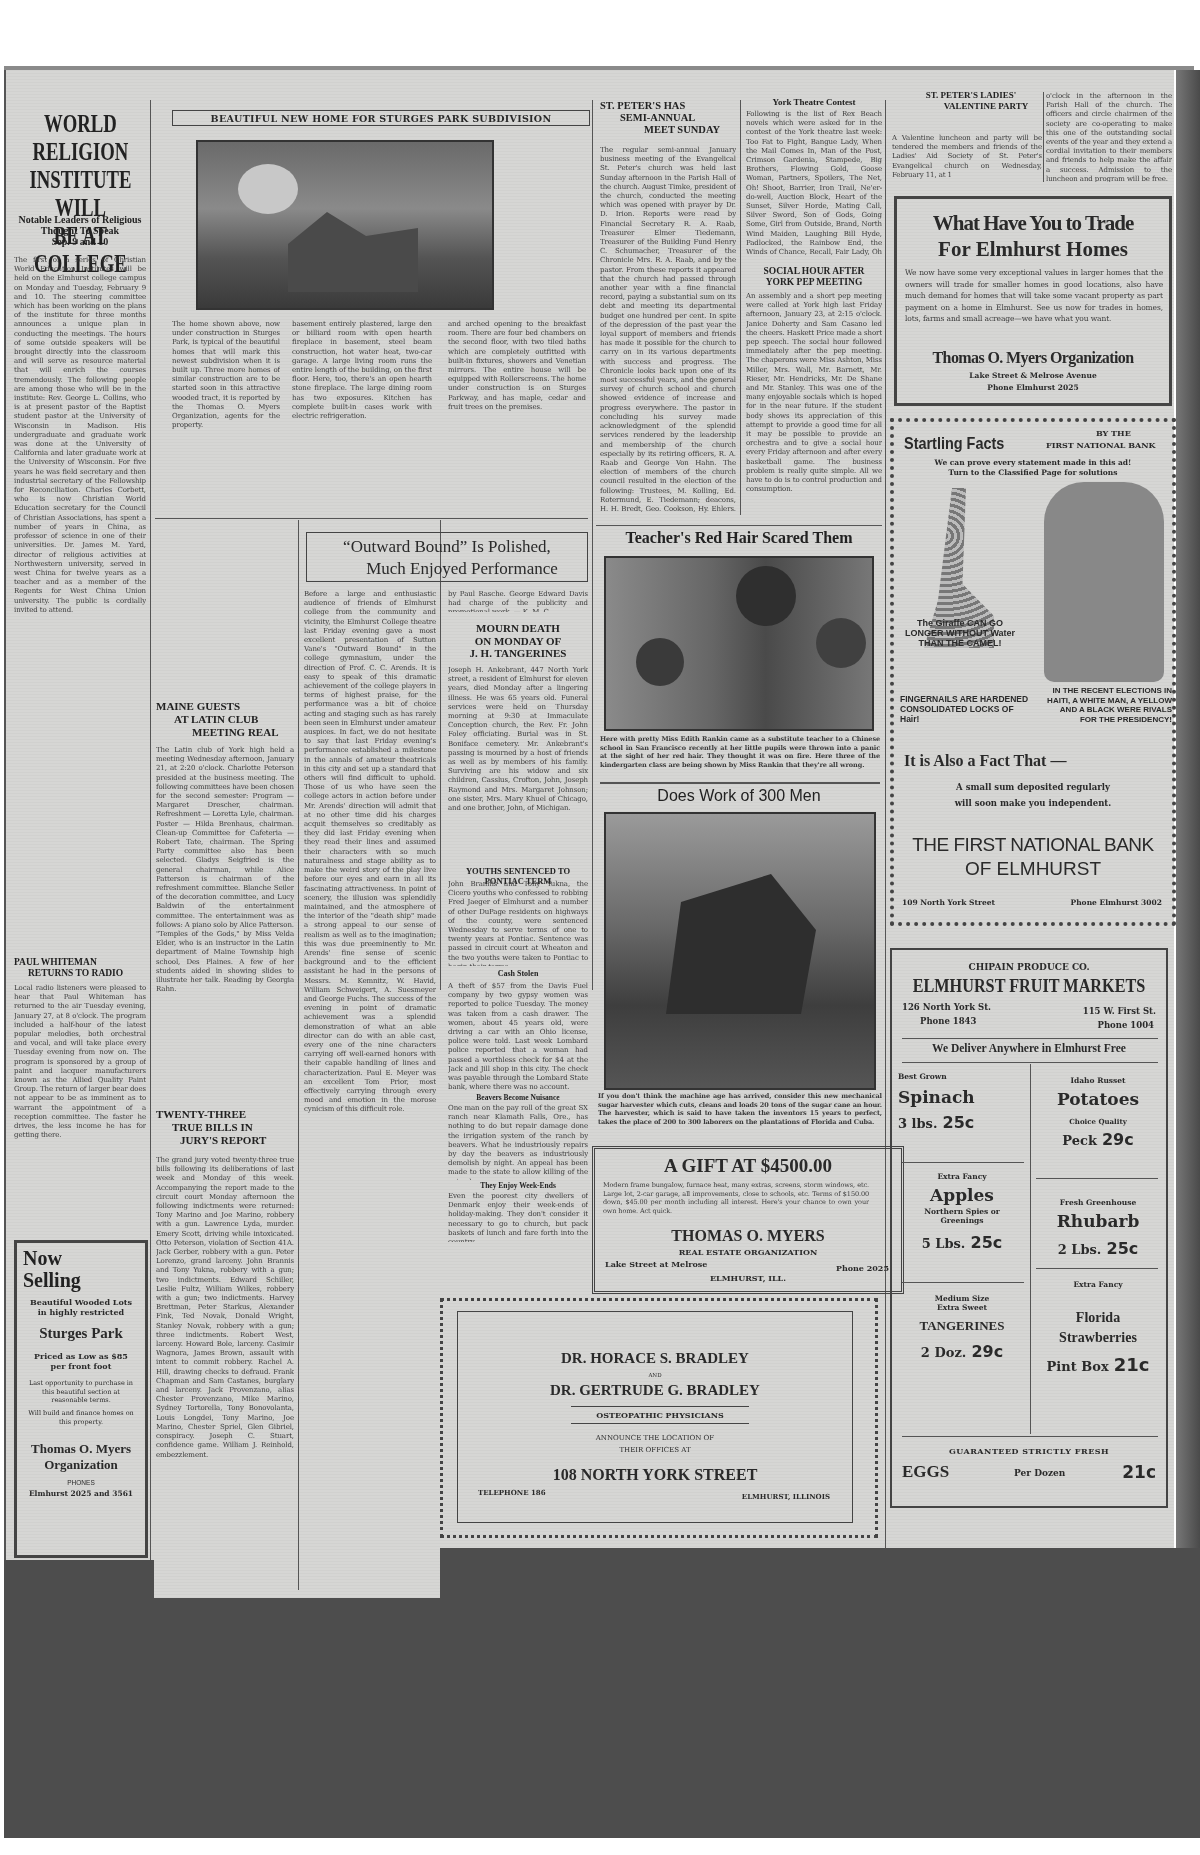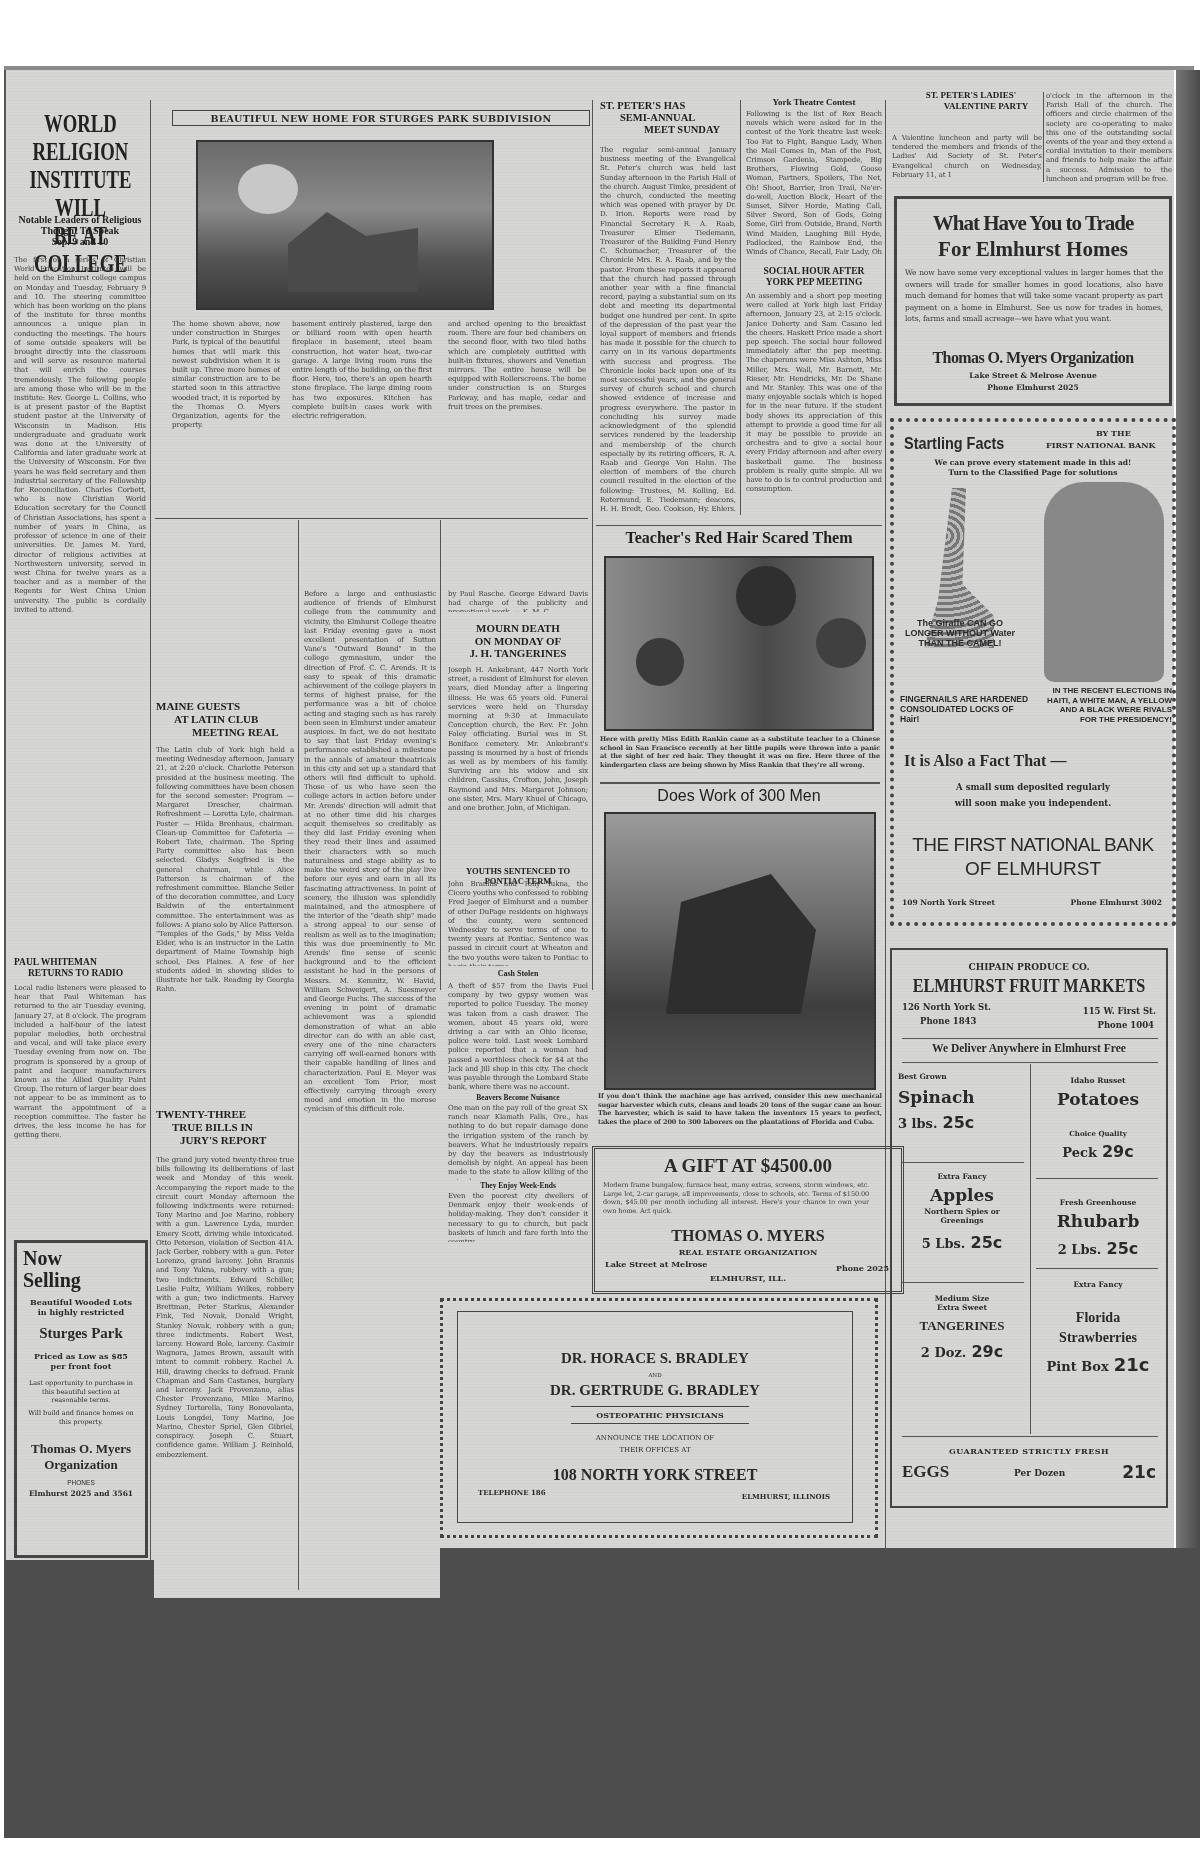--- a/index.html
+++ b/index.html
@@ -98,20 +98,24 @@
   </div>
   <div class="txt" style="left:156px;top:746px;width:138px;height:350px">The Latin club of York high held a meeting Wednesday afternoon, January 21, at 2:20 o'clock. Charlotte Peterson presided at the business meeting. The following committees have been chosen for the second semester: Program — Margaret Drescher, chairman. Refreshment — Loretta Lyle, chairman. Poster — Hilda Brenhaus, chairman. Clean-up Committee for Cafeteria — Robert Tate, chairman. The Spring Party committee also has been selected. Gladys Seigfried is the general chairman, while Alice Patterson is chairman of the refreshment committee. Blanche Seiler of the decoration committee, and Lucy Baldwin of the entertainment committee. The entertainment was as follows: A piano solo by Alice Patterson. "Temples of the Gods," by Miss Velda Elder, who is an instructor in the Latin department of Maine Township high school, Des Plaines. A few of her students aided in showing slides to illustrate her talk. Reading by Georgia Rahn.</div>
 
   <div class="head" style="left:156px;top:1108px;width:140px;font-size:11px;line-height:13px;text-align:left">
     <div>TWENTY-THREE</div>
     <div style="padding-left:16px">TRUE BILLS IN</div>
     <div style="padding-left:24px">JURY'S REPORT</div>
   </div>
   <div class="txt" style="left:156px;top:1156px;width:138px;height:440px">The grand jury voted twenty-three true bills following its deliberations of last week and Monday of this week. Accompanying the report made to the circuit court Monday afternoon the following indictments were returned: Tony Marino and Joe Marino, robbery with a gun. Lawrence Lyda, murder. Emery Scott, driving while intoxicated. Otto Peterson, violation of Section 41A. Jack Gerber, robbery with a gun. Peter Lorenzo, grand larceny. John Brannis and Tony Yukna, robbery with a gun; two indictments. Edward Schiller, Leslie Fultz, William Wilkes, robbery with a gun; two indictments. Harvey Brettman, Peter Starkus, Alexander Fink, Ted Novak, Donald Wright, Stanley Novak, robbery with a gun; three indictments. Robert West, larceny. Howard Bole, larceny. Casimir Wagnora, James Brown, assault with intent to commit robbery. Rachel A. Hill, drawing checks to defraud. Frank Chapman and Sam Castanes, burglary and larceny. Jack Provenzano, alias Chester Provenzano, Mike Marino, Sydney Tortorella, Tony Bonovolanta, Louis Longdei, Tony Marino, Joe Marino, Chester Spriel, Glen Gibriel, conspiracy. Joseph C. Stuart, confidence game. William J. Reinhold, embezzlement.</div>
 
+  <div class="box" style="left:306px;top:532px;width:282px;height:50px;border-width:1px">
+    <div class="ctr" style="top:4px;font-size:17px;font-family:'Liberation Serif',serif">“Outward Bound” Is Polished,</div>
+    <div class="ctr" style="top:26px;font-size:17px;font-family:'Liberation Serif',serif;padding-left:30px">Much Enjoyed Performance</div>
+  </div>
   <div class="txt" style="left:304px;top:590px;width:132px;height:1000px">Before a large and enthusiastic audience of friends of Elmhurst college from the community and vicinity, the Elmhurst College theatre last Friday evening gave a most excellent presentation of Sutton Vane's "Outward Bound" in the college gymnasium, under the direction of Prof. C. C. Arends. It is easy to speak of this dramatic achievement of the college players in terms of highest praise, for the performance was a bit of choice acting and staging such as has rarely been seen in Elmhurst under amateur auspices. In fact, we do not hesitate to say that last Friday evening's performance established a milestone in the annals of amateur theatricals in this city and set up a standard that others will find difficult to uphold. Those of us who have seen the college actors in action before under Mr. Arends' direction will admit that at no other time did his charges acquit themselves so creditably as they did last Friday evening when they read their lines and assumed their characters with so much naturalness and stage ability as to make the weird story of the play live before our eyes and earn in all its fascinating attractiveness. In point of scenery, the illusion was splendidly maintained, and the atmosphere of the interior of the "death ship" made a strong appeal to our sense of realism as well as to the imagination; this was due preeminently to Mr. Arends' fine sense of scenic background and to the efficient assistant he had in the persons of Messrs. M. Kemnitz, W. Havid, William Schweigert, A. Suesmeyer and George Fuchs. The success of the evening in point of dramatic achievement was a splendid demonstration of what an able director can do with an able cast, every one of the nine characters carrying off well-earned honors with their capable handling of lines and characterization. Paul E. Meyer was an excellent Tom Prior, most effectively carrying through every mood and emotion in the morose cynicism of this difficult role.</div>
   <div class="txt" style="left:448px;top:590px;width:140px;height:22px">by Paul Rasche. George Edward Davis had charge of the publicity and promotional work. — K. M. C.</div>
 
   <div class="head" style="left:448px;top:622px;width:140px;font-size:11px;line-height:12.5px">
     <div>MOURN DEATH</div>
     <div>ON MONDAY OF</div>
     <div>J. H. TANGERINES</div>
   </div>
   <div class="txt" style="left:448px;top:666px;width:140px;height:192px">Joseph H. Ankebrant, 447 North York street, a resident of Elmhurst for eleven years, died Monday after a lingering illness. He was 65 years old. Funeral services were held on Thursday morning at 9:30 at Immaculate Conception church, the Rev. Fr. John Foley officiating. Burial was in St. Boniface cemetery. Mr. Ankebrant's passing is mourned by a host of friends as well as by members of his family. Surviving are his widow and six children, Casslus, Crofton, John, Joseph Raymond and Mrs. Margaret Johnson; one sister, Mrs. Mary Khuel of Chicago, and one brother, John, of Michigan.</div>
 
@@ -233,21 +237,21 @@
     <div style="position:absolute;left:6px;top:122px;width:128px;text-align:left">
       <div class="b" style="font-size:7.5px">Best Grown</div>
       <div class="b" style="font-size:17px;margin-top:6px">Spinach</div>
       <div style="margin-top:6px"><span class="b" style="font-size:13px">3 lbs.</span> <span class="price" style="font-size:16px">25c</span></div>
     </div>
     <div class="hrule" style="left:10px;top:212px;width:122px;height:1px"></div>
 
     <div style="position:absolute;left:142px;top:126px;width:128px;text-align:center">
       <div class="b" style="font-size:7.5px">Idaho Russet</div>
       <div class="b" style="font-size:17px;margin-top:4px">Potatoes</div>
-      <div class="b" style="font-size:7px;margin-top:20px">Choice Quality</div>
+      <div class="b" style="font-size:7px;margin-top:8px">Choice Quality</div>
       <div style="margin-top:4px"><span class="b" style="font-size:13px">Peck</span> <span class="price" style="font-size:16px">29c</span></div>
     </div>
 
     <div style="position:absolute;left:6px;top:222px;width:128px;text-align:center">
       <div class="b" style="font-size:7.5px">Extra Fancy</div>
       <div class="b" style="font-size:17px;margin-top:4px">Apples</div>
       <div class="b" style="font-size:7.5px;margin-top:2px;padding:0 20px">Northern Spies or Greenings</div>
       <div style="margin-top:8px"><span class="b" style="font-size:13px">5 Lbs.</span> <span class="price" style="font-size:16px">25c</span></div>
     </div>
     <div class="hrule" style="left:10px;top:332px;width:122px;height:1px"></div>

